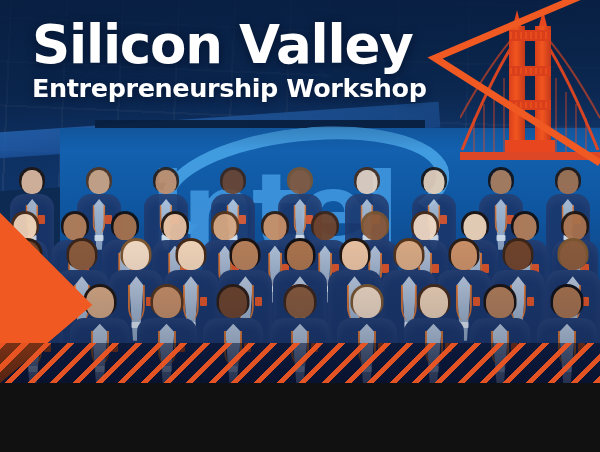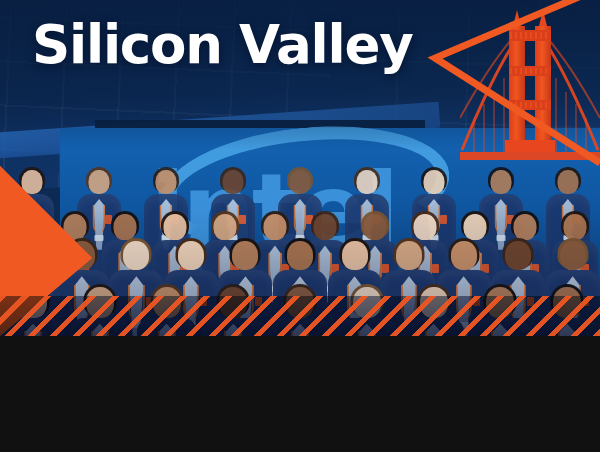--- a/index.html
+++ b/index.html
@@ -1,20 +1,20 @@
 <!DOCTYPE html>
 <html><head>
 <meta charset="utf-8">
 <style>
   html,body{margin:0;padding:0;background:#111;}
   *{box-sizing:border-box;}
 
   #poster{
     position:relative;
-    width:600px;height:336px;
+    width:600px;height:383px;
     overflow:hidden;
     font-family:"Liberation Sans", sans-serif;
     background:#0c2a52;
   }
 
   
   .photo{position:absolute;inset:0;overflow:hidden;}
 
   
   .bldg{
@@ -613,15 +613,16 @@
   <svg class="arrow" viewBox="0 0 92 170" preserveAspectRatio="none">
     <path d="M0 0 L92 92 L0 170 Z" fill="#f05a22"></path>
     <path d="M0 0 L0 170 L92 92 Z" fill="#f05a22"></path>
   </svg>
 
   <div class="stripes-veil"></div>
   <div class="stripes"></div>
 
   <div class="titles">
     <div class="t1">Silicon Valley</div>
+    <div class="t2">Entrepreneurship Workshop</div>
   </div>
 
 </div>
 
 </body></html>

